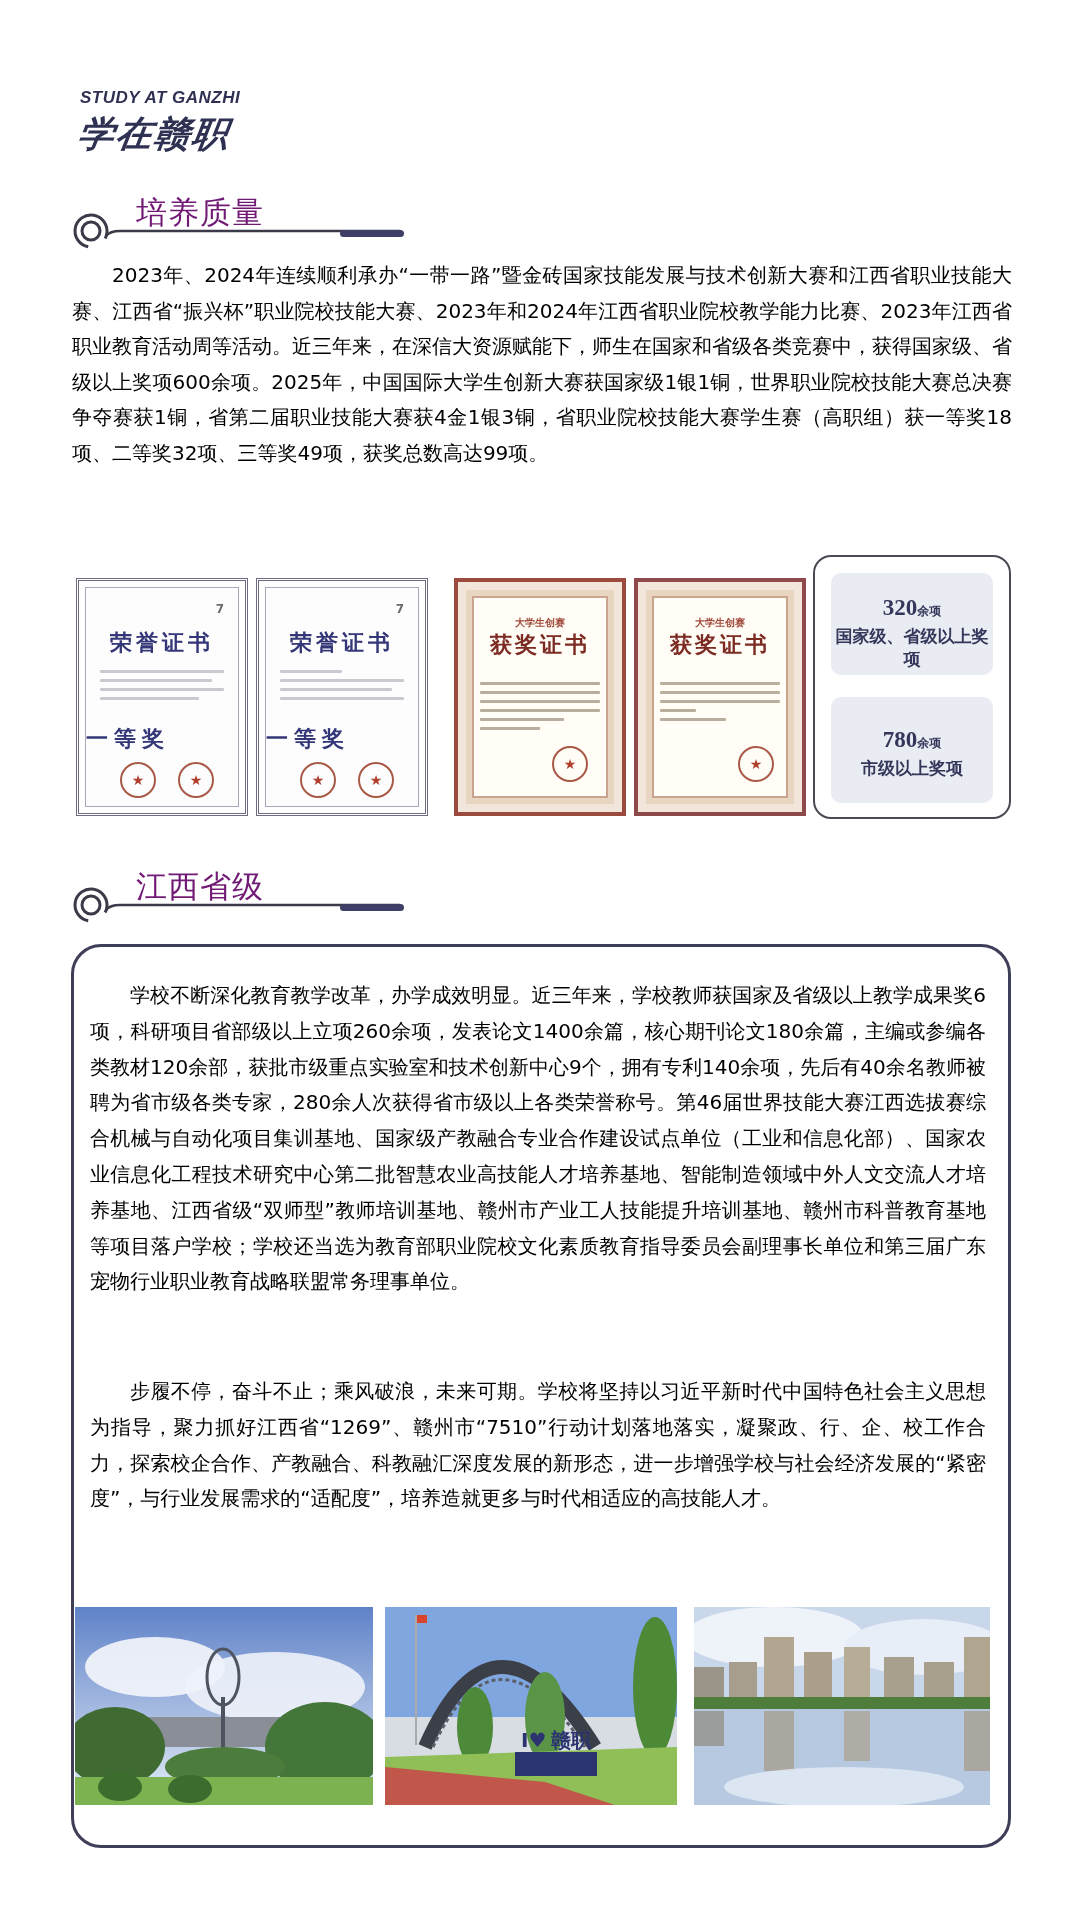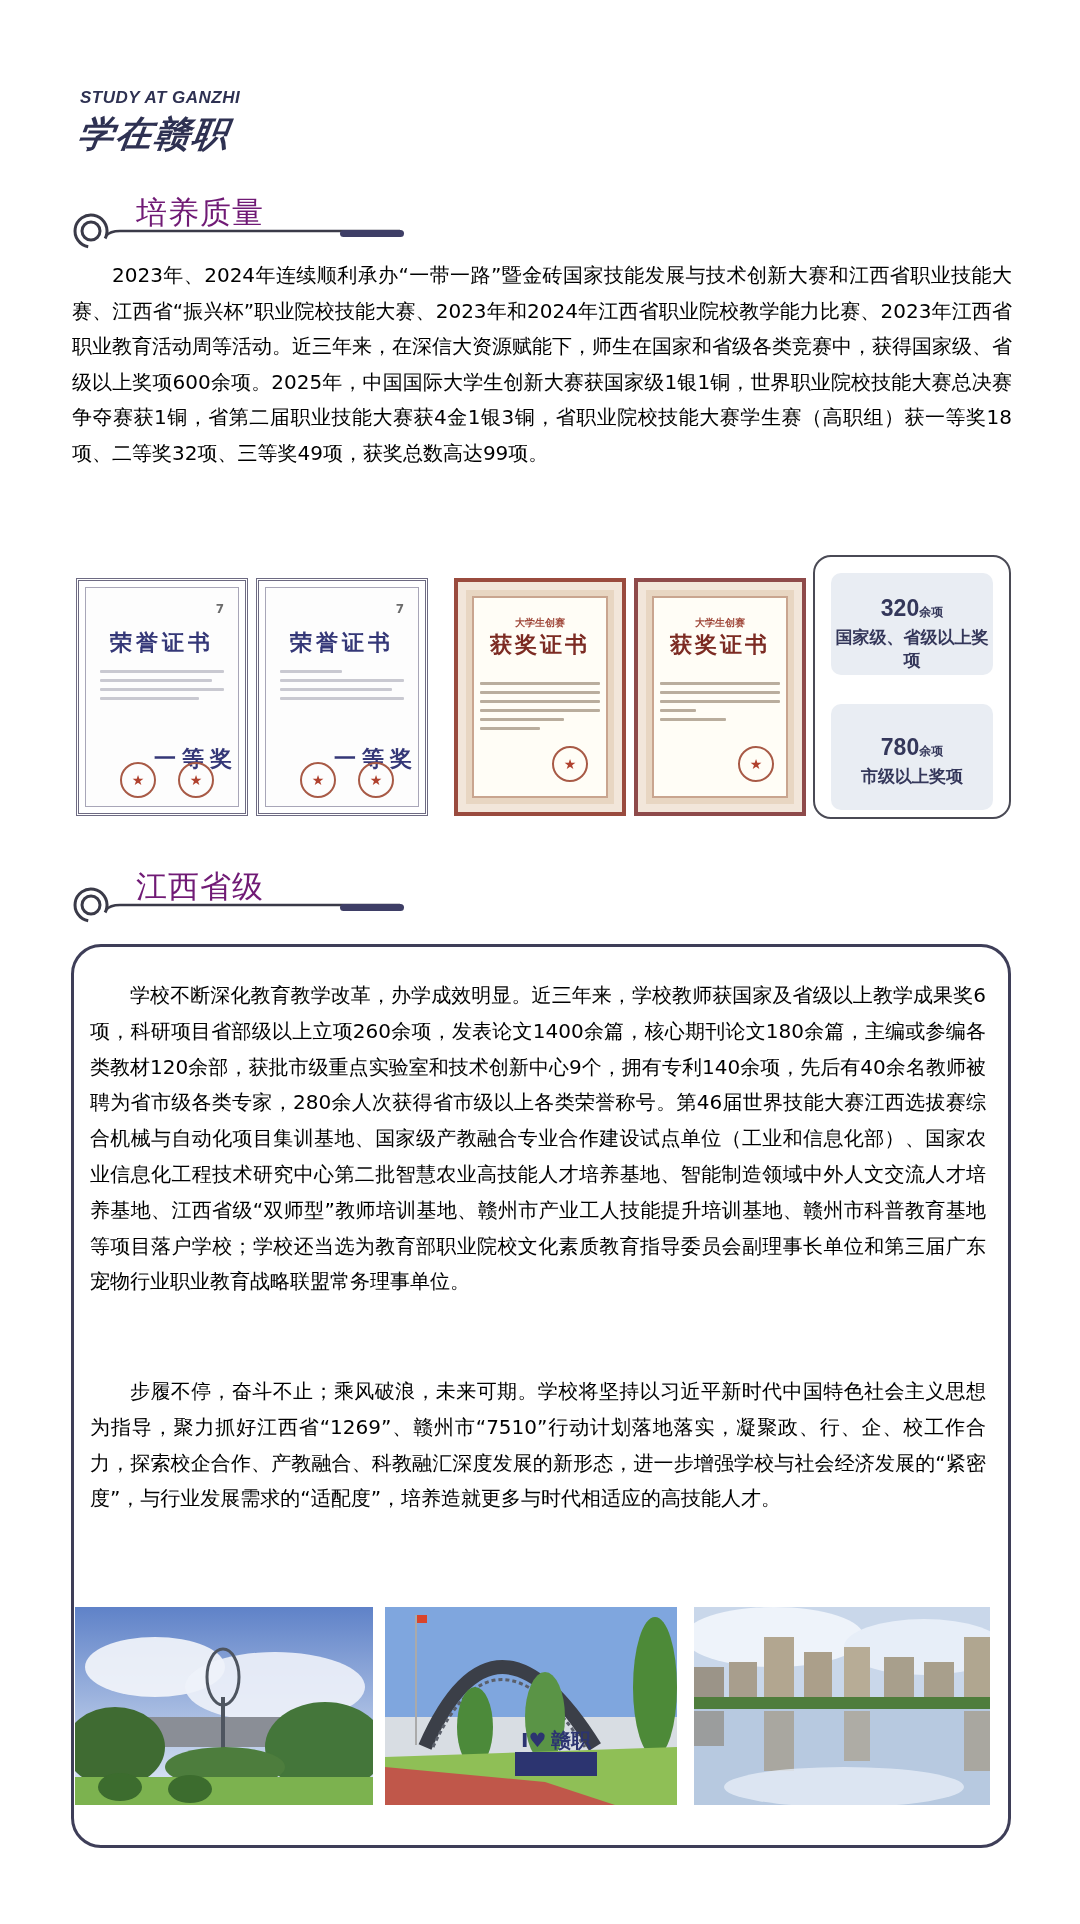--- a/index.html
+++ b/index.html
@@ -28,29 +28,29 @@
   .cert.award .inner { width:100%; height:100%; position:relative; background:#fffdf6;
        box-shadow: inset 0 0 0 6px #e8d6c2, inset 0 0 0 8px #c9a58f; }
   .cert .logo { position:absolute; right:14px; top:14px; font-size:12px; color:#6b6b6b; font-weight:bold; }
   .cert .logo2 { position:absolute; left:0; right:0; top:26px; text-align:center; font-size:10px; color:#a0493b; font-weight:bold; }
   .cert .ctitle { position:absolute; left:0; right:0; text-align:center; font-family:"DejaVu Serif",serif; font-weight:bold; }
   .cert.honor .ctitle { top:40px; font-size:22px; color:#343777; letter-spacing:4px; }
   .cert.award .ctitle { top:40px; font-size:22px; color:#7c2b23; letter-spacing:3px; }
   .cert .lines { position:absolute; left:14px; right:14px; }
   .cert .lines div { height:3px; background:#c9c9d1; margin-bottom:6px; border-radius:1px; }
   .cert.award .lines div { background:#b9ad9d; }
-  .cert .grade { position:absolute; left:0; right:0; top:156px; text-align:right; font-family:"DejaVu Serif",serif;
+  .cert .grade { position:absolute; left:0; right:0; top:136px; text-align:left; font-family:"DejaVu Serif",serif;
                  font-weight:bold; font-size:22px; color:#343777; letter-spacing:6px; }
   .seal { position:absolute; width:36px; height:36px; border-radius:50%; border:2px solid #a85a46;
           display:flex; align-items:center; justify-content:center; color:#b0412e; font-size:14px; }
 
   
   .stats-box { left:813px; top:555px; width:198px; height:264px; border:2px solid #4a4a55; border-radius:18px; }
   .stat-card { position:absolute; left:16px; width:162px; background:#e9edf3; border-radius:10px; text-align:center; }
-  .stat-card .num { font-family:Liberation Sans, sans-serif; font-weight:bold; font-size:23px; color:#34375a; }
+  .stat-card .num { font-family:Liberation Serif, serif; font-weight:bold; font-size:23px; color:#34375a; }
   .stat-card .unit { font-size:12px; font-weight:bold; color:#34375a; }
   .stat-card .desc { font-size:17px; font-weight:bold; color:#34375a; margin-top:4px; }
 
   
   .ach-box { left:71px; top:944px; width:940px; height:904px; border:3px solid #3e3e58; border-radius:30px; }
 
   
   .photo { top:1607px; height:198px; overflow:hidden; }
 </style>
 </head>
@@ -131,21 +131,21 @@
       </div>
     <div class="seal" style="left:92px;top:156px;">★</div>
   </div>
 </div>
 
 <div class="abs stats-box">
   <div class="stat-card" style="top:16px; height:102px; padding-top:22px;">
     <div><span class="num">320</span><span class="unit">余项</span></div>
     <div class="desc">国家级、省级以上奖项</div>
   </div>
-  <div class="stat-card" style="top:140px; height:106px; padding-top:30px;margin-top:7px;">
+  <div class="stat-card" style="top:140px; height:106px; padding-top:30px;">
     <div><span class="num">780</span><span class="unit">余项</span></div>
     <div class="desc">市级以上奖项</div>
   </div>
 </div>
 
 <div class="abs sec-head" style="top:866px;">
   <svg class="ring" viewBox="0 0 38 38">
     <circle cx="19" cy="19" r="16" fill="none" stroke="#3a3a48" stroke-width="3" stroke-dasharray="80 21" transform="rotate(100 19 19)"></circle>
     <circle cx="19" cy="19" r="9" fill="none" stroke="#3a3a48" stroke-width="3"></circle>
   </svg>

